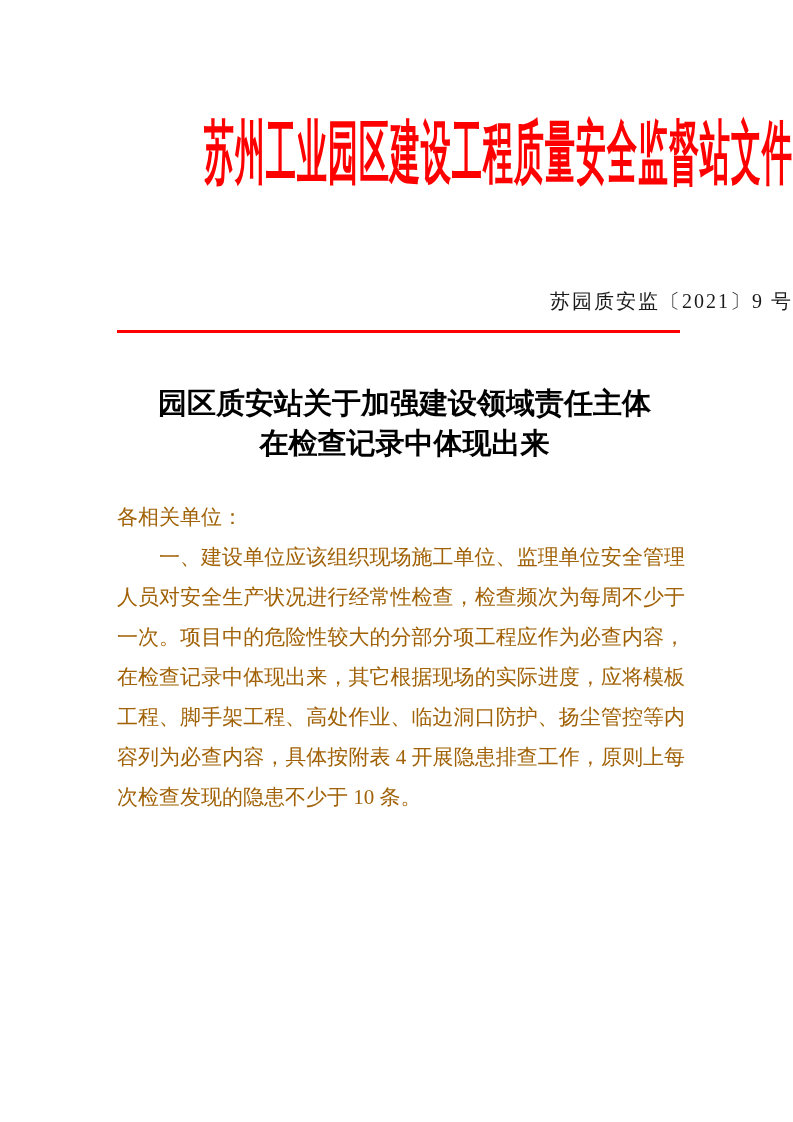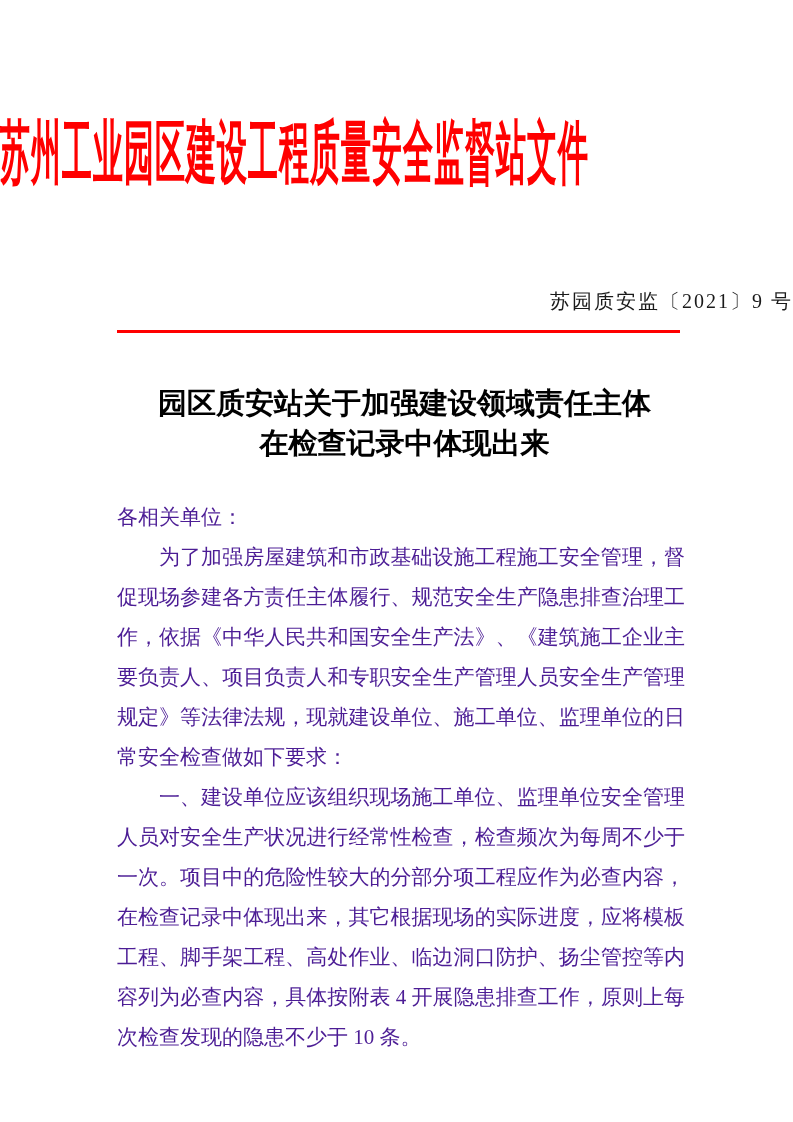--- a/index.html
+++ b/index.html
@@ -19,21 +19,21 @@
   }
   
   .letterhead {
     position: absolute;
     top: 118px;
     left: 0;
     width: 100%;
     height: 72px;
     display: flex;
     align-items: center;
-    justify-content: flex-start;
+    justify-content: flex-end;
   }
   .letterhead .banner-text {
     font-size: 30px;
     font-weight: bold;
     letter-spacing: 1px;
     white-space: nowrap;
     color: #ff0000;
     transform: scaleY(2.3);
     transform-origin: center;
   }
@@ -71,21 +71,21 @@
   }
   
   .body-block {
     position: absolute;
     top: 497px;
     left: 117px;
     width: 568px;
     font-size: 21px;
     line-height: 40px;
     text-align: justify;
-    color: #4c1d95;
+    color: #a16207;
   }
   .body-block .salutation {
     margin: 0;
   }
   .body-block p.para {
     margin: 0;
     text-indent: 2em;
   }
 </style>
 </head>
@@ -101,17 +101,16 @@
 
   <div class="red-rule"></div>
 
   <div class="notice-title">
     <div>园区质安站关于加强建设领域责任主体</div>
     <div>在检查记录中体现出来</div>
   </div>
 
   <div class="body-block">
     <p class="salutation">各相关单位：</p>
-    <p class="para">为了加强房屋建筑和市政基础设施工程施工安全管理，督促现场参建各方责任主体履行、规范安全生产隐患排查治理工作，依据《中华人民共和国安全生产法》、《建筑施工企业主要负责人、项目负责人和专职安全生产管理人员安全生产管理规定》等法律法规，现就建设单位、施工单位、监理单位的日常安全检查做如下要求：</p>
     <p class="para">一、建设单位应该组织现场施工单位、监理单位安全管理人员对安全生产状况进行经常性检查，检查频次为每周不少于一次。项目中的危险性较大的分部分项工程应作为必查内容，在检查记录中体现出来，其它根据现场的实际进度，应将模板工程、脚手架工程、高处作业、临边洞口防护、扬尘管控等内容列为必查内容，具体按附表 4 开展隐患排查工作，原则上每次检查发现的隐患不少于 10 条。</p>
   </div>
 
 </div>
 
 </body></html>

